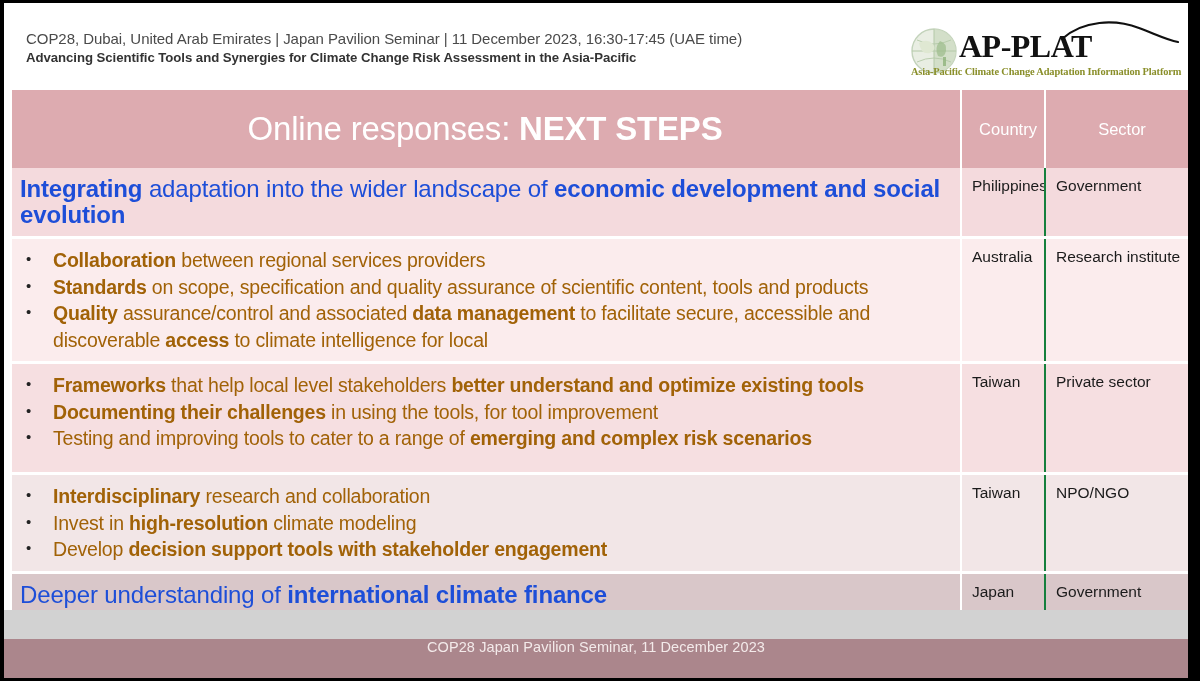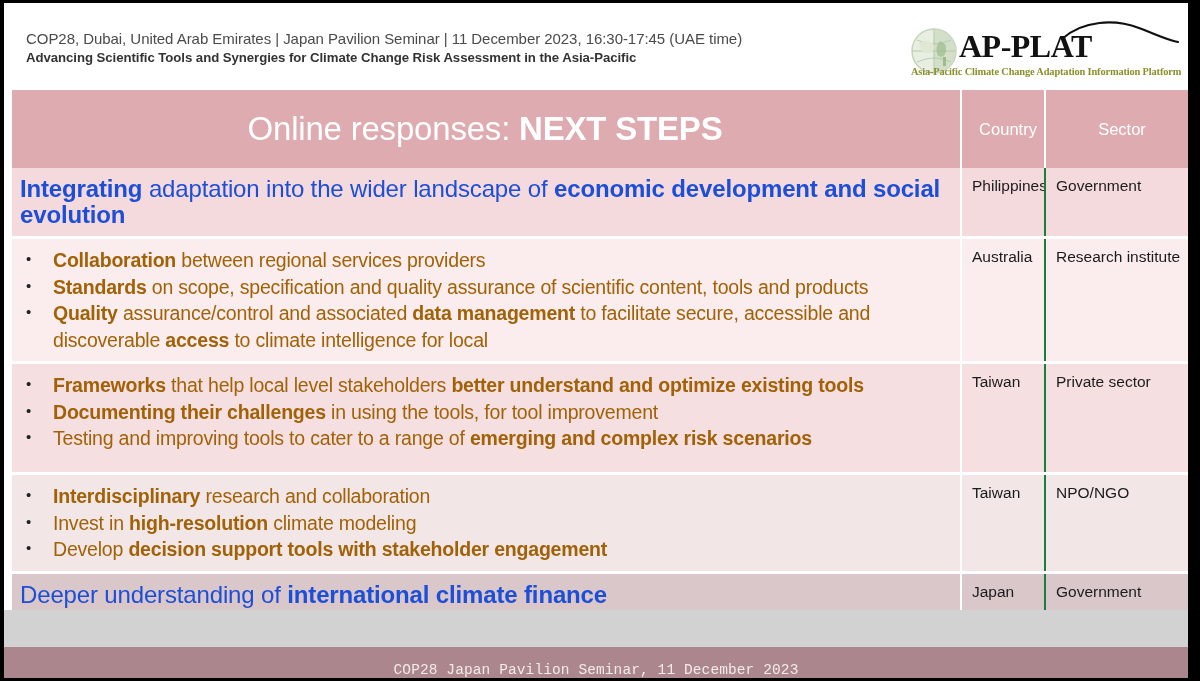--- a/index.html
+++ b/index.html
@@ -226,26 +226,25 @@
     top: 607px;
     width: 1184px;
     height: 40px;
     background: #d2d2d2;
   }
   #slide-footer {
     position: absolute;
     left: 0;
     bottom: 0;
     width: 1184px;
-    height: 31px;
+    height: 39px;
     background: #ab868c;
     display: flex;
-    align-items: flex-end;
+    align-items: flex-start;
     justify-content: center;
-    font-family: Liberation Mono, monospace;
   }
   #footer-text {
     color: #f3eaea;
     font-size: 14.5px;
     letter-spacing: 0.1px;
   }
 </style>
 </head>
 <body>
 

